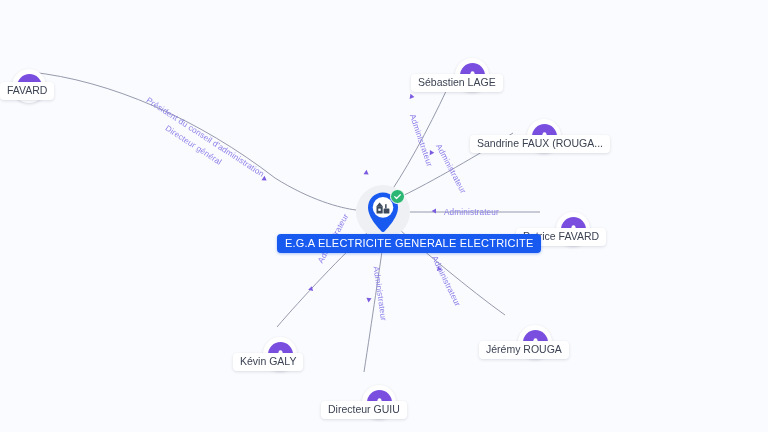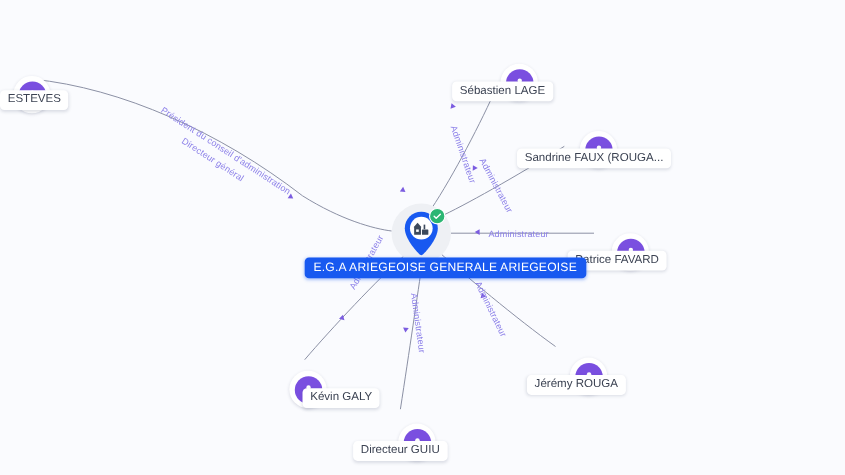--- a/index.html
+++ b/index.html
@@ -163,21 +163,21 @@
     </div>
   <div id="node-layer">
       <div class="person-node" style="left: 12px; top: 69px;">
         <div class="person-disc" style="background: rgb(122, 79, 224);">
           <svg width="13" height="13" viewBox="0 0 24 24" aria-hidden="true">
             <circle cx="12" cy="8" r="3.7" fill="#ffffff"></circle>
             <path d="M4.8 19.2c0-3.6 3.2-5.6 7.2-5.6s7.2 2 7.2 5.6z" fill="#ffffff"></path>
           </svg>
         </div>
       </div>
-      <div class="node-label" style="left: 0px; top: 82px;">ESTEVES</div>
+      <div class="node-label" style="left: 0px; top: 82px;">FAVARD</div>
       <div class="person-node" style="left: 455px; top: 58px;">
         <div class="person-disc" style="background: rgb(122, 79, 224);">
           <svg width="13" height="13" viewBox="0 0 24 24" aria-hidden="true">
             <circle cx="12" cy="8" r="3.7" fill="#ffffff"></circle>
             <path d="M4.8 19.2c0-3.6 3.2-5.6 7.2-5.6s7.2 2 7.2 5.6z" fill="#ffffff"></path>
           </svg>
         </div>
       </div>
       <div class="node-label" style="left: 411px; top: 74px; text-align: right;">Sébastien LAGE</div>
       <div class="person-node" style="left: 527px; top: 119px;">
@@ -217,37 +217,37 @@
       </div>
       <div class="node-label" style="left: 321px; top: 401px;">Directeur GUIU</div>
       <div class="person-node" style="left: 263px; top: 337px;">
         <div class="person-disc" style="background: rgb(122, 79, 224);">
           <svg width="13" height="13" viewBox="0 0 24 24" aria-hidden="true">
             <circle cx="12" cy="8" r="3.7" fill="#ffffff"></circle>
             <path d="M4.8 19.2c0-3.6 3.2-5.6 7.2-5.6s7.2 2 7.2 5.6z" fill="#ffffff"></path>
           </svg>
         </div>
       </div>
-      <div class="node-label" style="left: 233px; top: 353px; margin-left: 42px;">Kévin GALY</div>
+      <div class="node-label" style="left: 233px; top: 353px;">Kévin GALY</div>
       <div class="company-node" style="left: 356px; top: 185px;">
         <div class="pin-wrap">
           <svg class="pin" width="34" height="42" viewBox="0 0 34 42" aria-hidden="true">
             <path d="M17 1.5C8.7 1.5 2 8.2 2 16.4c0 10.3 12.2 22.7 14 24.3.6.5 1.4.5 2 0 1.8-1.6 14-14 14-24.3C32 8.2 25.3 1.5 17 1.5z" fill="#1859f0"></path>
             <circle cx="17" cy="16.4" r="10.3" fill="#ffffff"></circle>
             <g fill="#3d4a5c">
               <rect x="10.5" y="15.2" width="6.2" height="7.2" rx="0.5"></rect>
               <rect x="17.6" y="17.6" width="5.8" height="4.8" rx="0.5"></rect>
               <path d="M10.2 15.4 L13.6 11.6 L17 15.4 Z"></path>
               <rect x="19.1" y="13.2" width="1.5" height="4.2"></rect>
             </g>
             <rect x="12.3" y="17.6" width="2.4" height="2.2" fill="#ffffff"></rect>
           </svg>
           <div class="verified-badge">
             <svg width="9" height="9" viewBox="0 0 24 24" aria-hidden="true">
               <path d="M4.5 12.4 L9.4 17.2 L19.4 7.2" fill="none" stroke="#ffffff" stroke-width="3.4" stroke-linecap="round" stroke-linejoin="round"></path>
             </svg>
           </div>
         </div>
       </div>
-      <div class="company-label" style="background: rgb(24, 89, 240); color: rgb(255, 255, 255); left: 277px; top: 234px;">E.G.A ARIEGEOISE GENERALE ARIEGEOISE</div>
+      <div class="company-label" style="background: rgb(24, 89, 240); color: rgb(255, 255, 255); left: 277px; top: 234px;">E.G.A ELECTRICITE GENERALE ELECTRICITE</div>
     </div>
 
 </div>
 
 </body></html>

